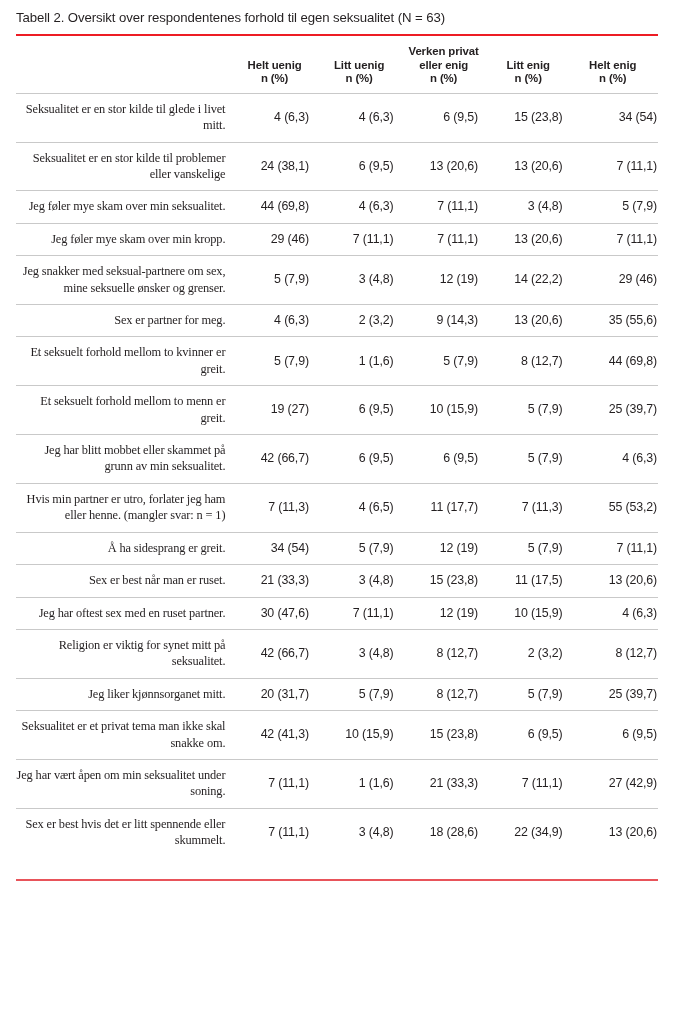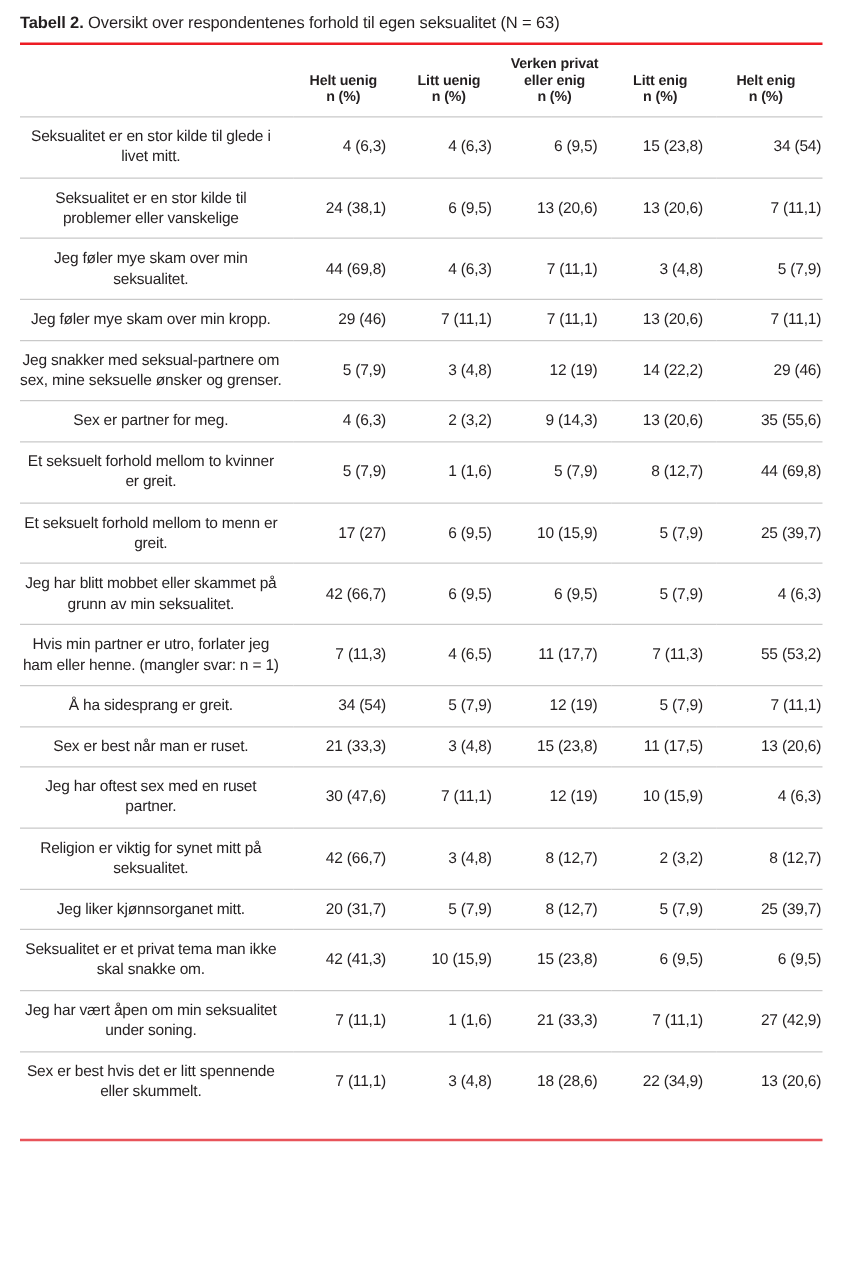--- a/index.html
+++ b/index.html
@@ -27,21 +27,21 @@
 
   
   .caption {
     font-size: 13.2px;
     line-height: 17px;
     color: #231f20;
     padding: 0 0 8px 0;
     letter-spacing: -0.1px;
     white-space: nowrap;
   }
-  .caption-label { font-weight: bold; }
+  .caption-label { font-weight: normal; }
   .caption-text  { font-weight: normal; }
 
   .rule-top {
     height: 2px;
     background: #ed1c24;
     width: 100%;
     flex: none;
   }
   .rule-bottom {
     height: 2px;
@@ -82,22 +82,23 @@
     line-height: 16.4px;
     color: #231f20;
     vertical-align: middle;
     border-bottom: 1px solid #c9c9c9;
     padding: 7px 0 8px 0;
     letter-spacing: -0.15px;
   }
   tbody tr:last-child td { border-bottom: none; }
 
   tbody td.stmt {
-    text-align: center;
+    text-align: right;
     padding-right: 10px;
+    font-family: Liberation Serif, serif;
   }
   tbody td.val {
     text-align: right;
     padding-right: 11px;
     white-space: nowrap;
   }
   tbody td.val.last { padding-right: 1px; }
 </style>
 </head>
 <body>
@@ -202,21 +203,21 @@
         <tr>
           <td class="stmt">Et seksuelt forhold mellom to kvinner er greit.</td>
           <td class="val">5 (7,9)</td>
           <td class="val">1 (1,6)</td>
           <td class="val">5 (7,9)</td>
           <td class="val">8 (12,7)</td>
           <td class="val last">44 (69,8)</td>
         </tr>
         <tr>
           <td class="stmt">Et seksuelt forhold mellom to menn er greit.</td>
-          <td class="val">17 (27)</td>
+          <td class="val">19 (27)</td>
           <td class="val">6 (9,5)</td>
           <td class="val">10 (15,9)</td>
           <td class="val">5 (7,9)</td>
           <td class="val last">25 (39,7)</td>
         </tr>
         <tr>
           <td class="stmt">Jeg har blitt mobbet eller skammet på grunn av min seksualitet.</td>
           <td class="val">42 (66,7)</td>
           <td class="val">6 (9,5)</td>
           <td class="val">6 (9,5)</td>

